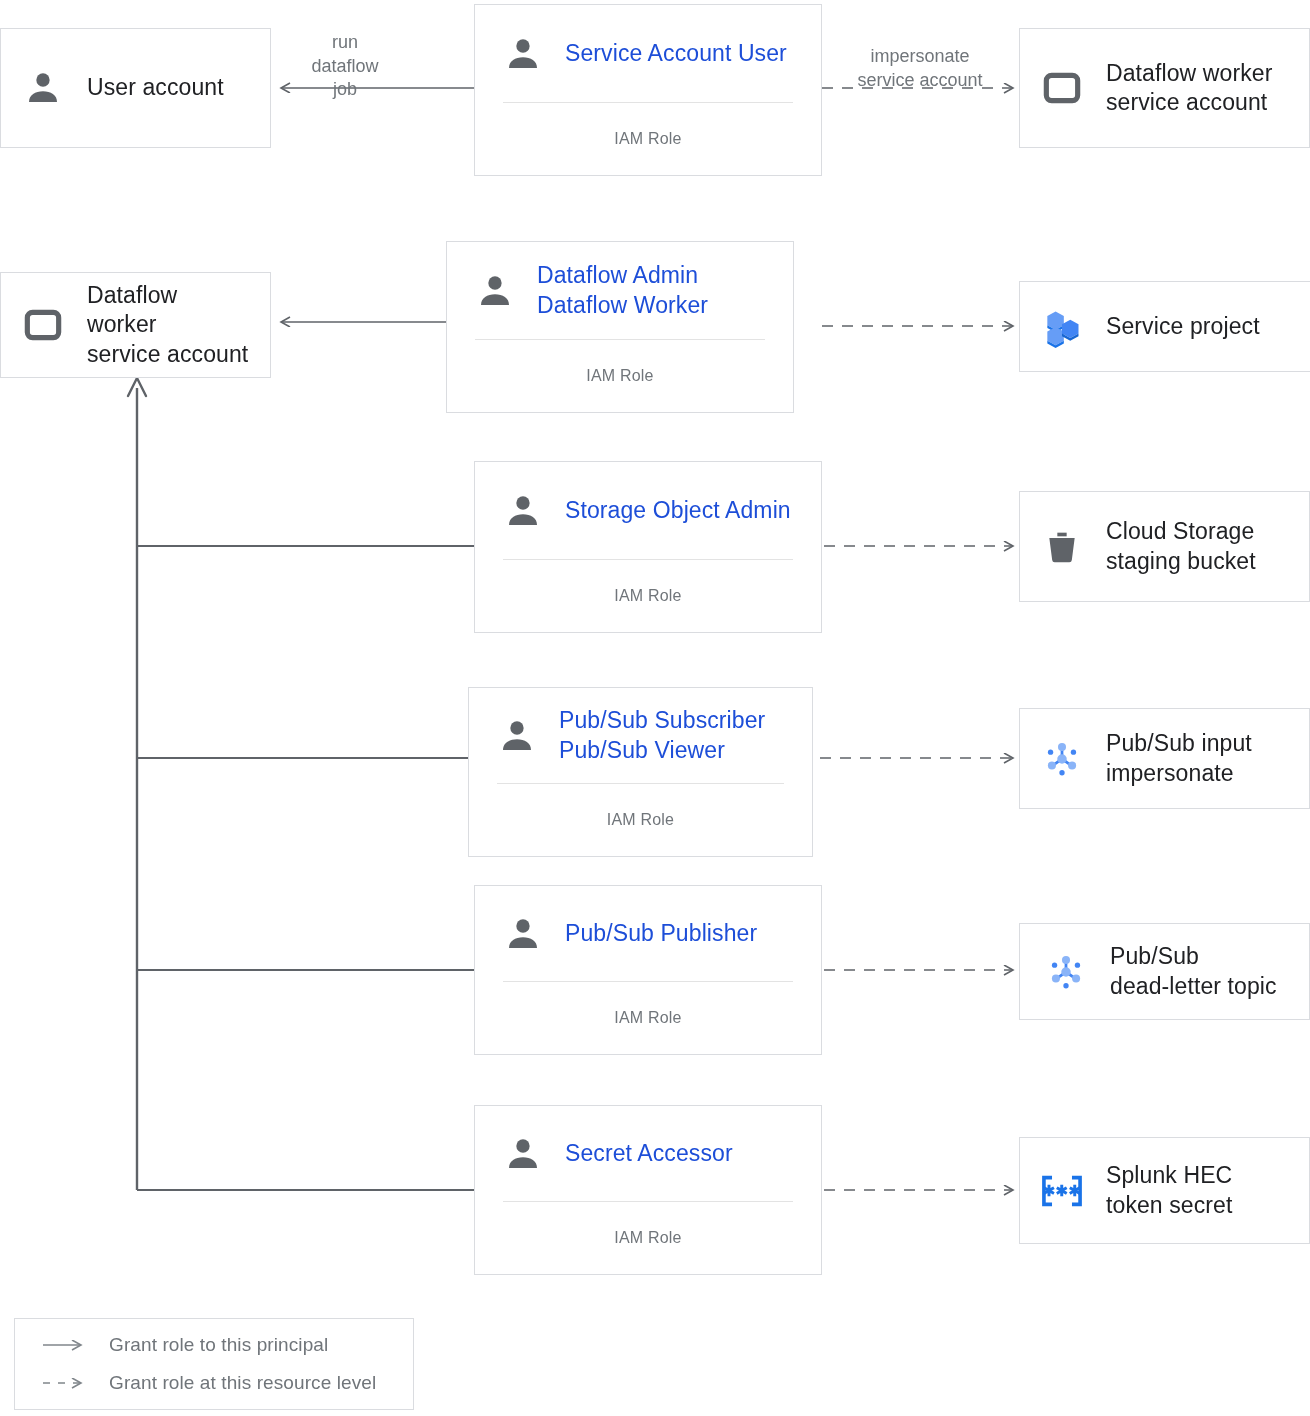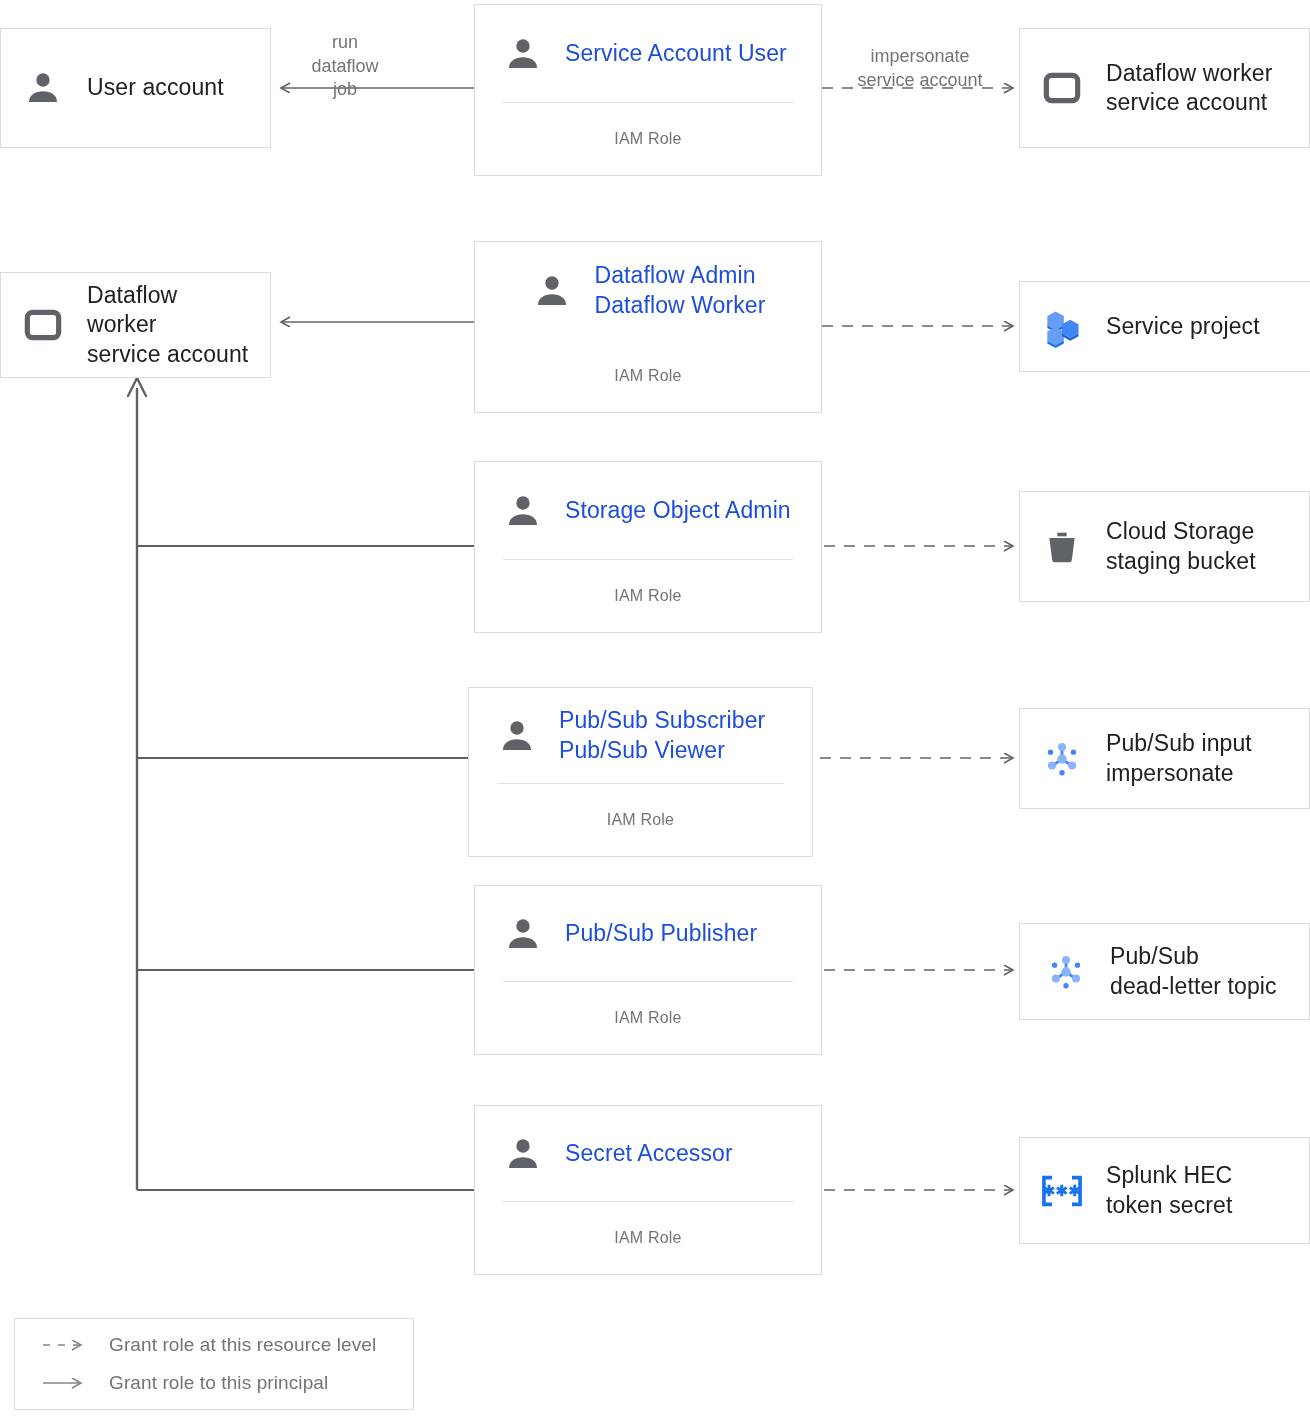--- a/index.html
+++ b/index.html
@@ -228,21 +228,21 @@
   <div class="box entity" style="left:0px; top:272px; width:271px; height:106px;">
     <span class="ico">
       <svg width="40" height="40" viewBox="0 0 24 24" aria-hidden="true">
         <rect x="2.6" y="4.4" width="18.8" height="15.2" rx="3.2" fill="none" stroke="#5f6368" stroke-width="3.1"></rect>
       </svg>
     </span>
     <span class="label">Dataflow worker
 service account</span>
   </div>
 
-  <div class="rolecard" style="left:474px; top:241px; width:348px; height:172px;align-items:center;">
+  <div class="rolecard" style="left:446px; top:241px; width:348px; height:172px;">
     <div class="top">
       <span class="ico">
         <svg width="40" height="40" viewBox="0 0 24 24" aria-hidden="true">
           <circle cx="12" cy="7.2" r="4.0" fill="#5f6368"></circle>
           <path d="M3.6 20.4c0-4.1 3.8-6.4 8.4-6.4s8.4 2.3 8.4 6.4z" fill="#5f6368"></path>
         </svg>
       </span>
       <span class="roles">Dataflow Admin
 Dataflow Worker</span>
     </div>
@@ -385,28 +385,28 @@
       </svg>
     </span>
     <span class="label">Splunk HEC
 token secret</span>
   </div>
 
   <div class="legend" style="left:14px; top:1318px; width:400px; height:92px;">
     <div class="row">
       <span class="glyph">
         <svg width="48" height="16" viewBox="0 0 48 16" aria-hidden="true">
-          <line x1="2" y1="8" x2="40" y2="8" stroke="#80868b" stroke-width="1.6" stroke-dasharray="7 8" marker-end="url(#ahl)"></line>
-        </svg>
-      </span>
-      <span class="txt">Grant role at this resource level</span>
+          <line x1="2" y1="8" x2="40" y2="8" stroke="#80868b" stroke-width="1.6" marker-end="url(#ahl)"></line>
+        </svg>
+      </span>
+      <span class="txt">Grant role to this principal</span>
     </div>
     <div class="row">
       <span class="glyph">
         <svg width="48" height="16" viewBox="0 0 48 16" aria-hidden="true">
-          <line x1="2" y1="8" x2="40" y2="8" stroke="#80868b" stroke-width="1.6" marker-end="url(#ahl)"></line>
-        </svg>
-      </span>
-      <span class="txt">Grant role to this principal</span>
+          <line x1="2" y1="8" x2="40" y2="8" stroke="#80868b" stroke-width="1.6" stroke-dasharray="7 8" marker-end="url(#ahl)"></line>
+        </svg>
+      </span>
+      <span class="txt">Grant role at this resource level</span>
     </div>
   </div>
 
 </div>
 
 </body></html>

